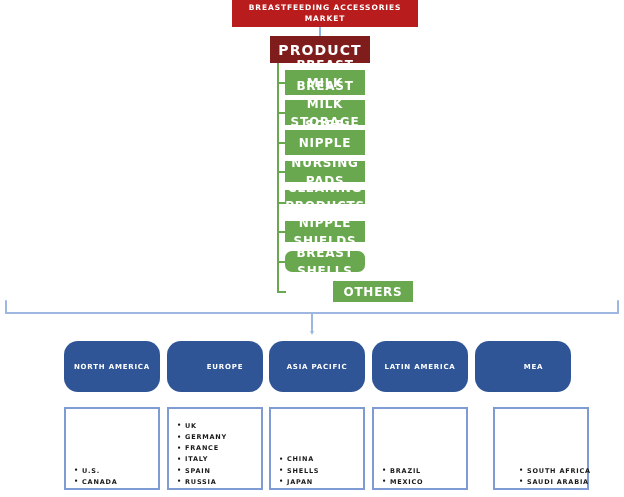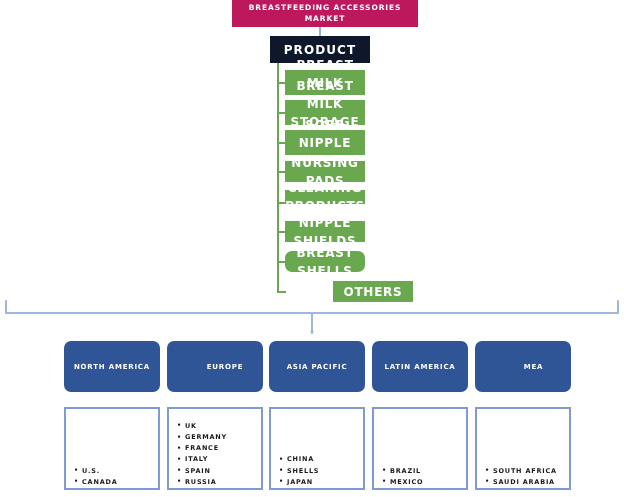--- a/index.html
+++ b/index.html
@@ -18,47 +18,47 @@
     overflow: hidden;
   }
 
   
   .title-bar {
     position: absolute;
     left: 232px;
     top: 0px;
     width: 186px;
     height: 27px;
-    background: #be185d;
+    background: #b91c1c;
     color: #ffffff;
     display: flex;
     align-items: center;
     justify-content: center;
     text-align: center;
     font-size: 7.5px;
     font-weight: bold;
     letter-spacing: 0.9px;
     line-height: 1.45;
     box-sizing: border-box;
     padding: 0 6px;
   }
 
   
   .product-box {
     position: absolute;
     left: 270px;
     top: 36px;
     width: 100px;
     height: 27px;
-    background: #0f172a;
-    color: #ffffff;
-    display: flex;
-    align-items: center;
-    justify-content: center;
-    font-size: 12px;
+    background: #7f1d1d;
+    color: #ffffff;
+    display: flex;
+    align-items: center;
+    justify-content: center;
+    font-size: 14px;
     font-weight: bold;
     letter-spacing: 1.1px;
   }
 
   
   .conn-title-product {
     position: absolute;
     left: 319px;
     top: 27px;
     width: 2px;
@@ -141,21 +141,21 @@
     border-top: 4px solid #9db7e0;
   }
 
   
   .region-box {
     position: absolute;
     top: 341px;
     width: 96px;
     height: 51px;
     background: #2f5597;
-    border-radius: 7px;
+    border-radius: 14px;
     color: #ffffff;
     display: flex;
     align-items: center;
     justify-content: center;
     text-align: center;
     font-size: 7px;
     font-weight: bold;
     letter-spacing: 0.8px;
     box-sizing: border-box;
     padding: 0 4px;
@@ -262,21 +262,21 @@
         </ul>
       </div>
       <div class="region-box" style="left: 372px;">LATIN AMERICA</div>
       <div class="country-box" style="left: 372px;">
         <ul>
           <li>BRAZIL</li>
           <li>MEXICO</li>
         </ul>
       </div>
       <div class="region-box" style="left: 475px; padding-left: 25px;">MEA</div>
-      <div class="country-box" style="left: 475px;">
+      <div class="country-box" style="left: 493px; padding-left: 16px;">
         <ul>
           <li>SOUTH AFRICA</li>
           <li>SAUDI ARABIA</li>
         </ul>
       </div>
     </div>
 
 </div>
 
 </body></html>

